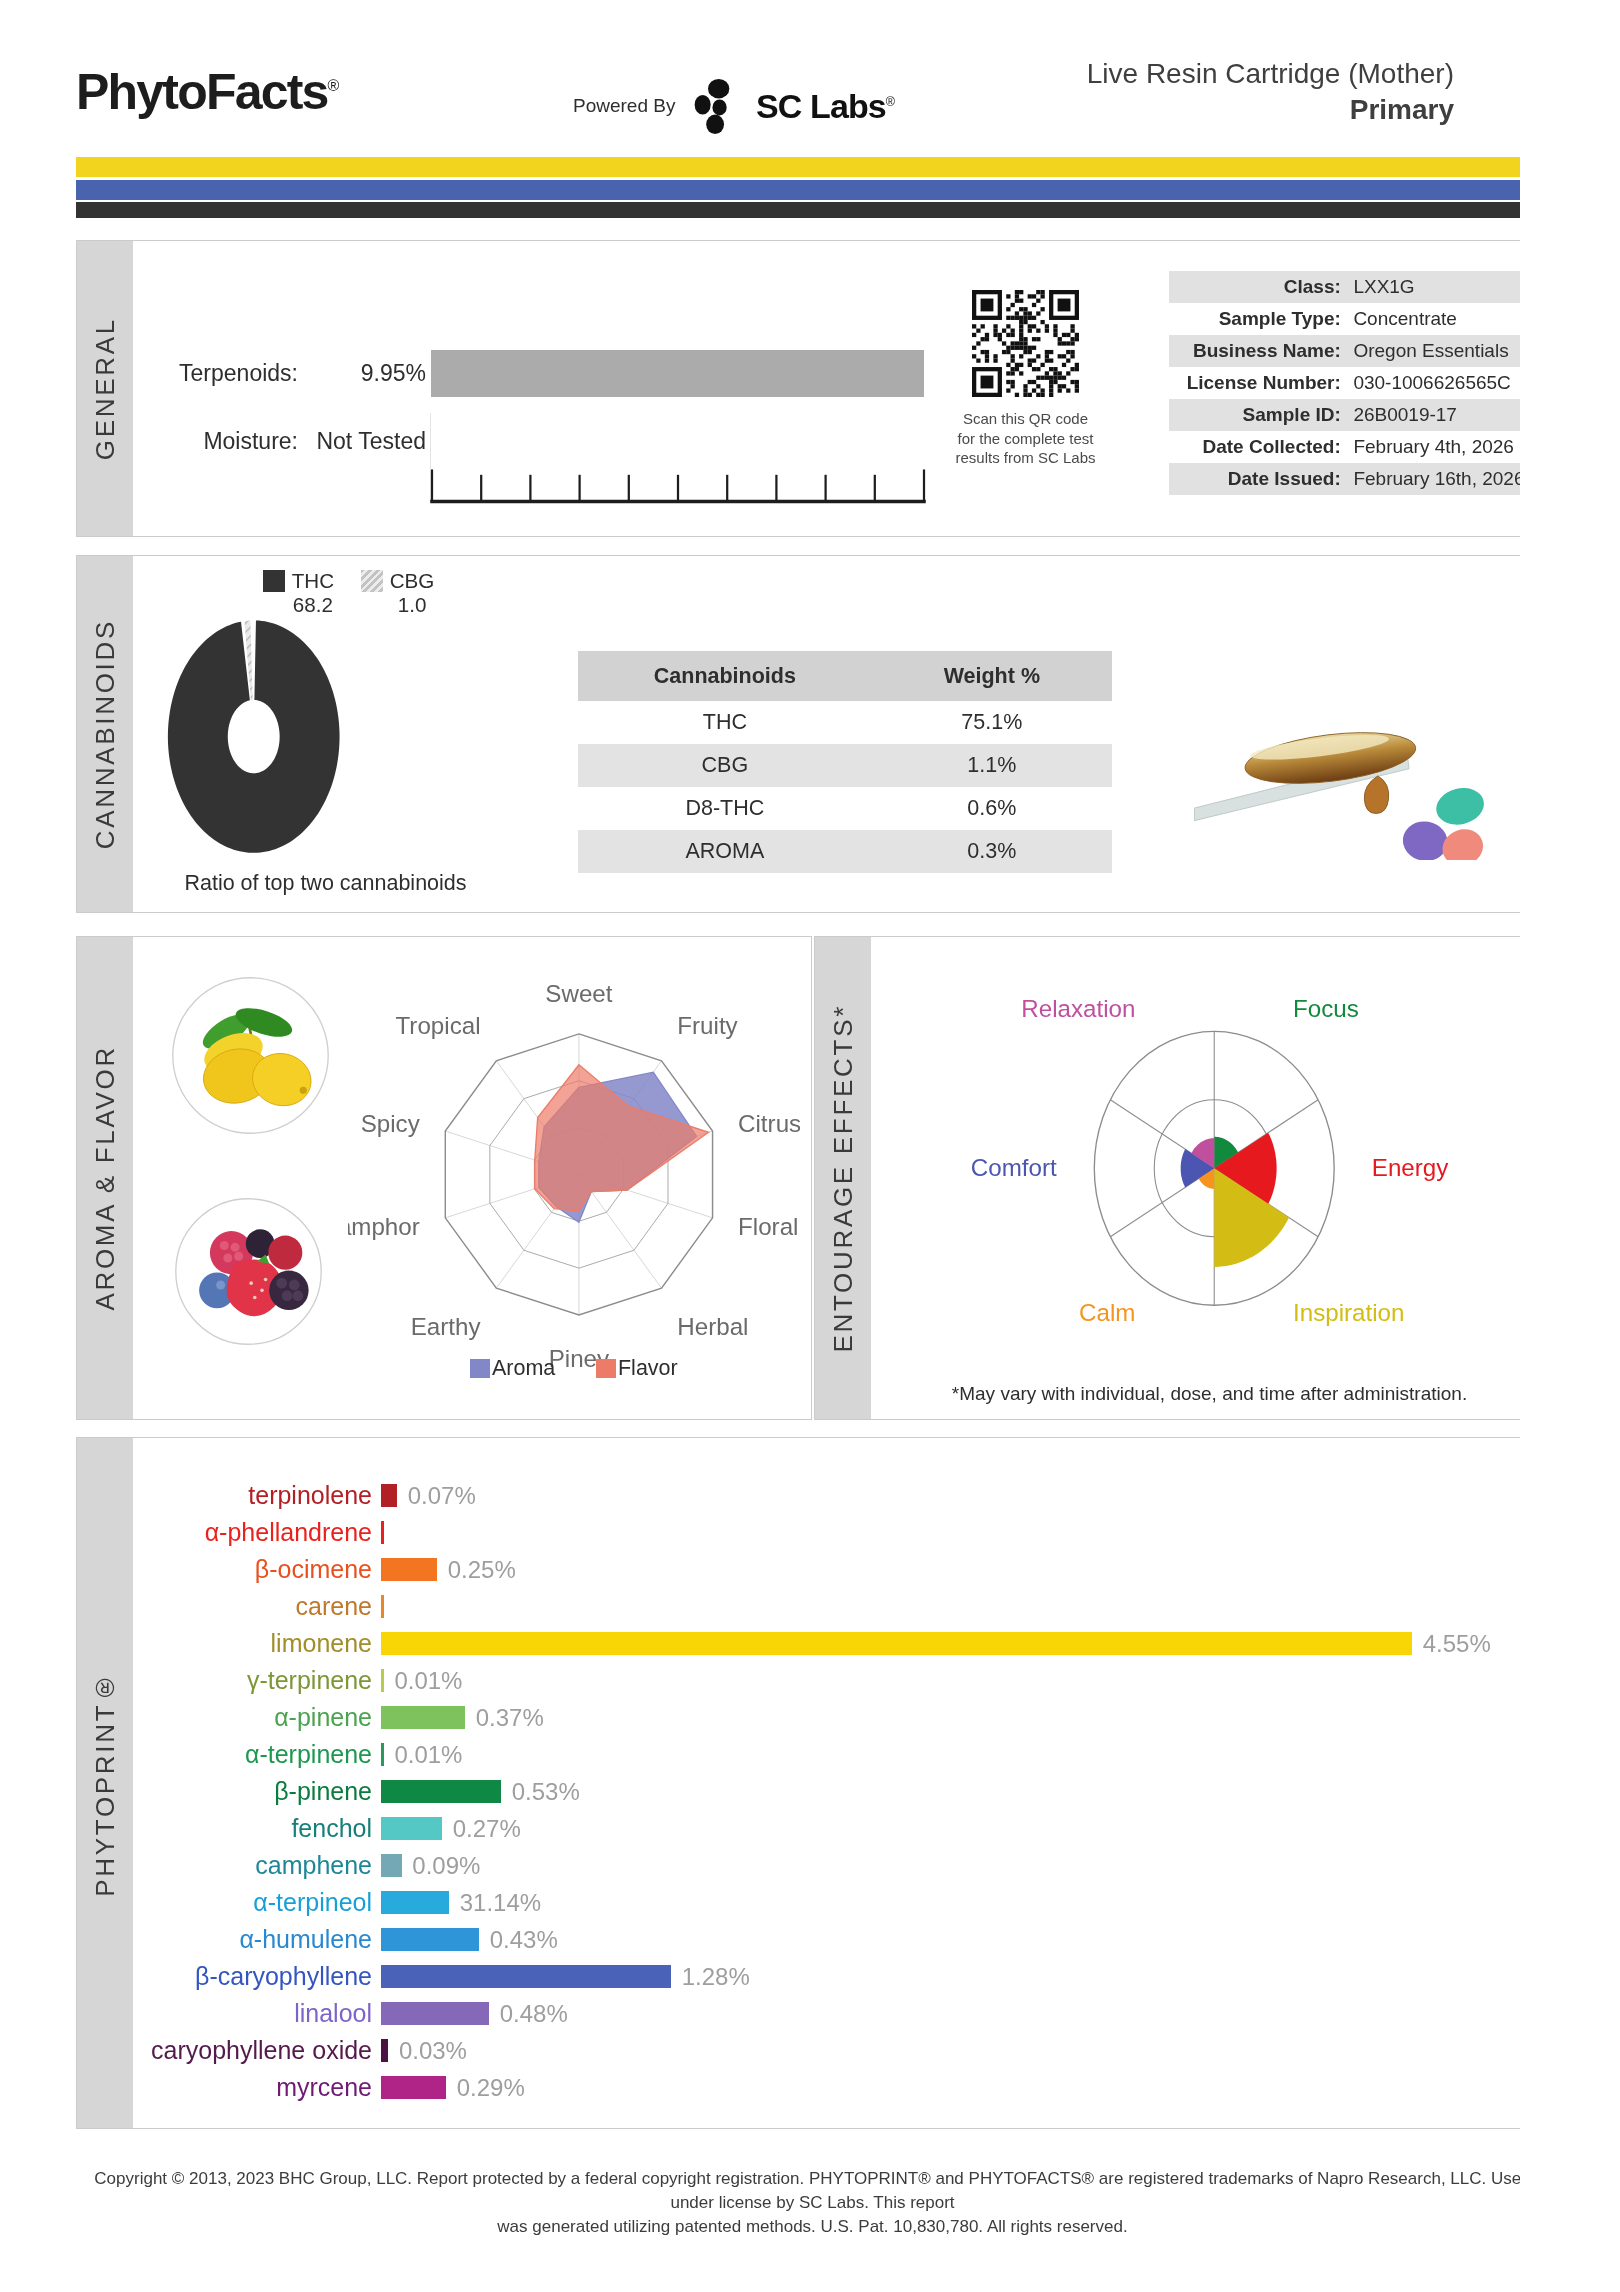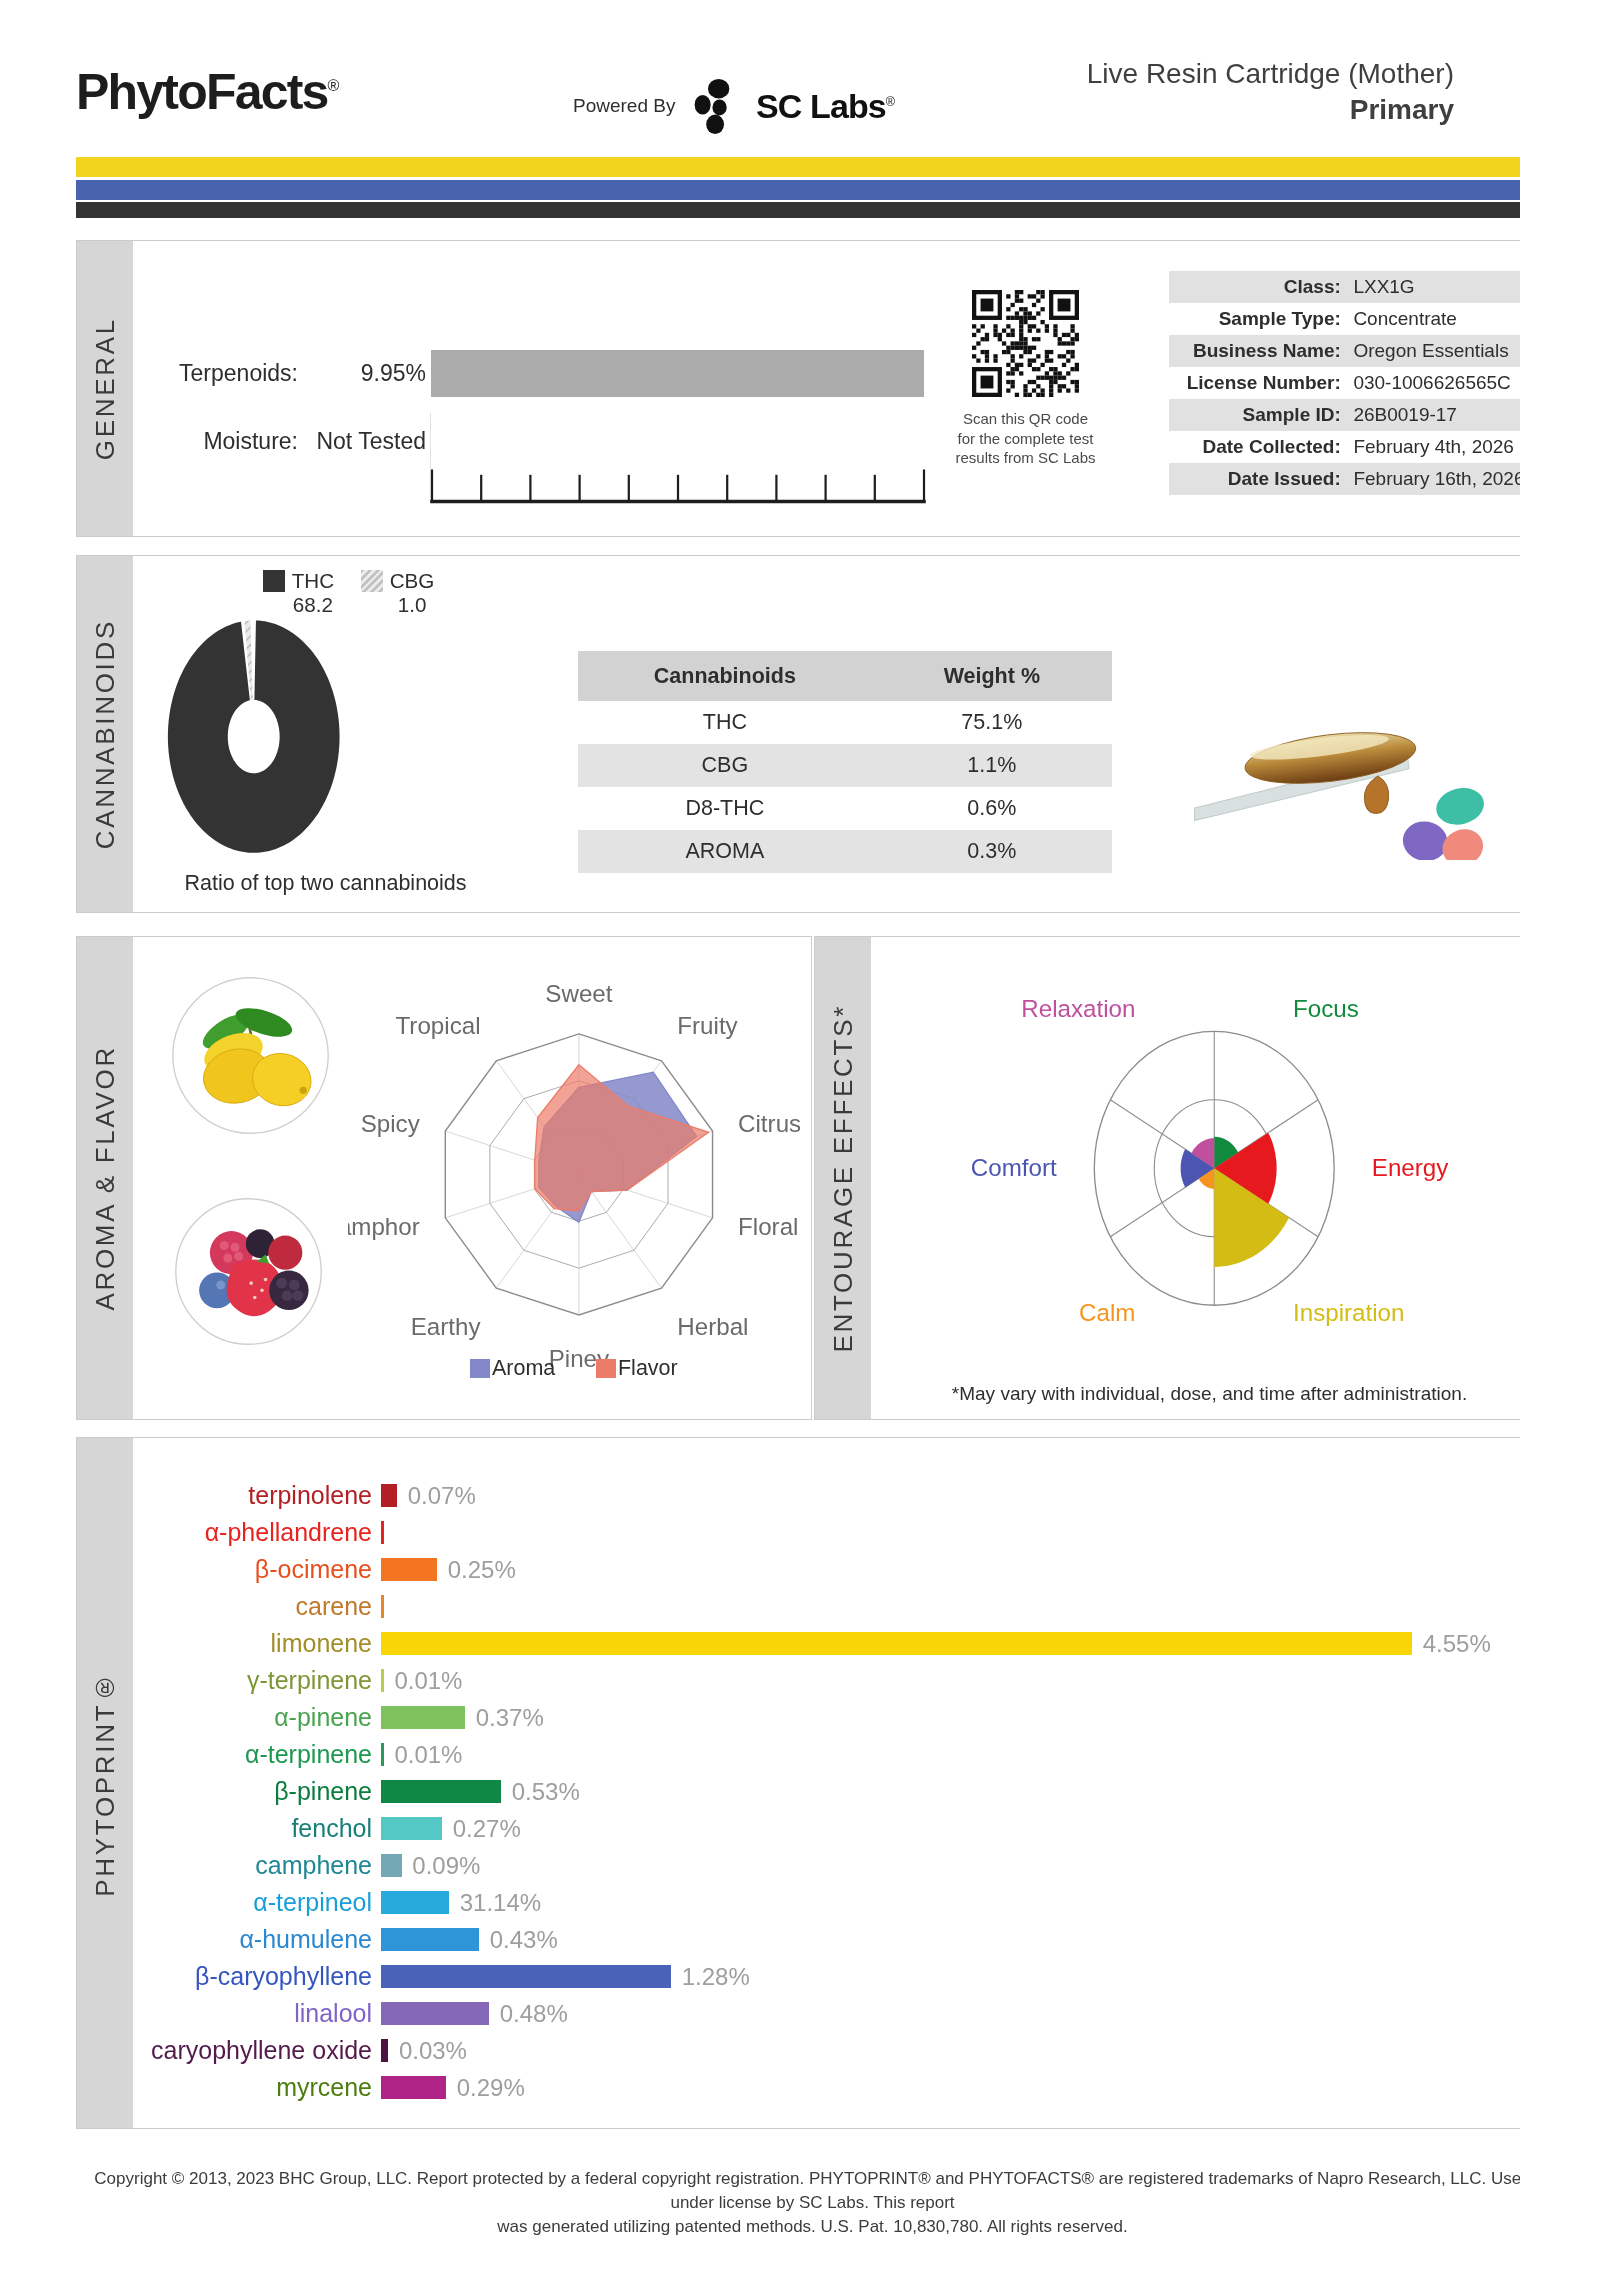--- a/index.html
+++ b/index.html
@@ -623,21 +623,21 @@
             <span class="t-label" style="color: rgb(125, 100, 200);">linalool</span>
             <span class="t-bar" style="width: 108px; background: rgb(133, 104, 184);"></span>
             <span class="t-val">0.48%</span>
           </div>
           <div class="t-row">
             <span class="t-label" style="color: rgb(84, 26, 76);">caryophyllene oxide</span>
             <span class="t-bar" style="width: 7.2px; background: rgb(76, 18, 66);"></span>
             <span class="t-val">0.03%</span>
           </div>
           <div class="t-row">
-            <span class="t-label" style="color: #4d7c0f; padding-left: 44px;">myrcene</span>
+            <span class="t-label" style="color: #701a75; padding-left: 44px;">myrcene</span>
             <span class="t-bar" style="width: 65px; background: rgb(176, 36, 136);"></span>
             <span class="t-val">0.29%</span>
           </div>
         </div>
     </div>
   </div>
 
   <div class="footer">
     <div>Copyright © 2013, 2023 BHC Group, LLC. Report protected by a federal copyright registration. PHYTOPRINT® and PHYTOFACTS® are registered trademarks of Napro Research, LLC. Used under license by SC Labs. This report</div>
     <div>was generated utilizing patented methods. U.S. Pat. 10,830,780. All rights reserved.</div>

